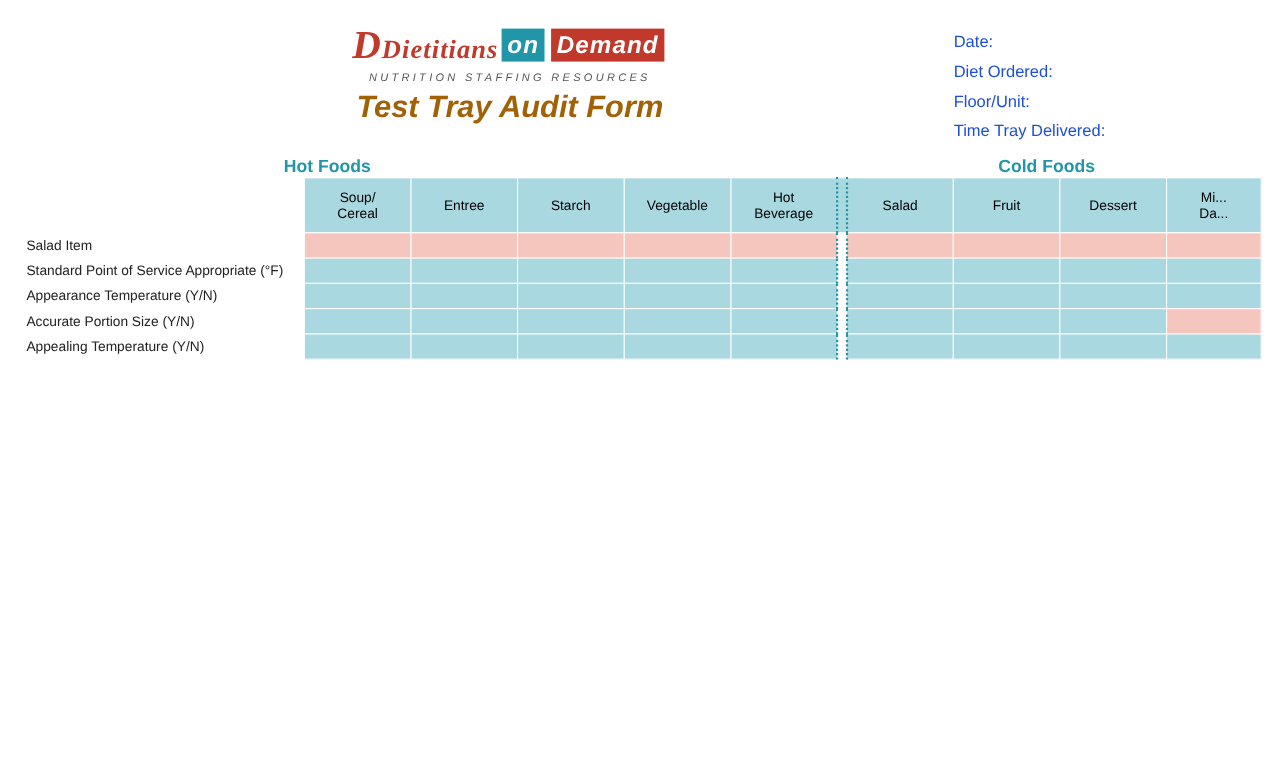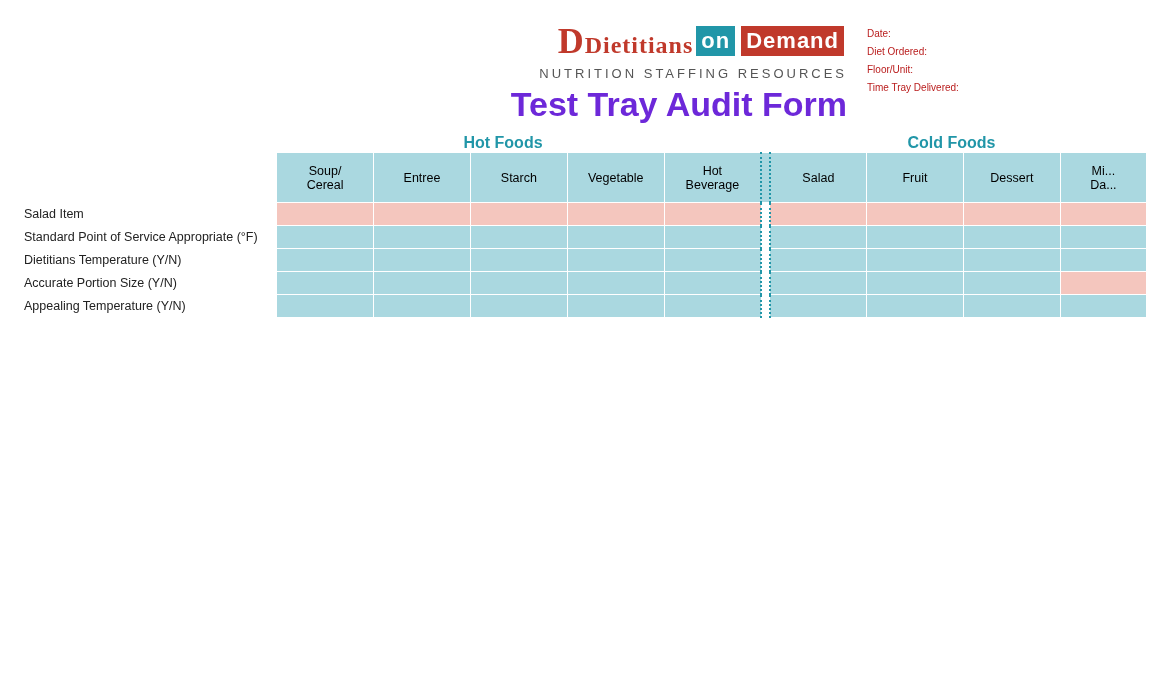--- a/index.html
+++ b/index.html
@@ -18,21 +18,22 @@
     }
     .header-area {
       display: flex;
       align-items: flex-start;
       margin-bottom: 10px;
     }
     .logo-title-area {
       flex: 1;
       display: flex;
       flex-direction: column;
-      align-items: flex-end;
+      align-items: center;
+      font-style: italic;
     }
     .logo {
       display: flex;
       align-items: center;
       margin-bottom: 6px;
       margin-left: 60px;
     }
     .logo-text-dietitians {
       font-size: 28px;
       font-weight: bold;
@@ -46,56 +47,55 @@
     .logo-on-demand {
       background: #2196a8;
       color: #ffffff;
       font-size: 22px;
       font-weight: bold;
       padding: 2px 5px;
       margin: 0 3px;
       letter-spacing: 1px;
     }
     .logo-subtitle {
-      font-size: 13px;
+      font-size: 10px;
       letter-spacing: 3px;
       color: #555;
       margin-left: 60px;
       margin-top: -2px;
     }
     .form-title {
-      font-size: 34px;
-      font-weight: bold;
-      color: #6d28d9;
+      font-size: 28px;
+      font-weight: bold;
+      color: #a16207;
       margin-left: 60px;
       margin-top: 4px;
     }
     .form-info {
       min-width: 300px;
-      font-size: 10px;
+      font-size: 15px;
       line-height: 1.8;
-      color: #b91c1c;
+      color: #1d4ed8;
       padding-top: 5px;
       padding-left: 20px;
     }
     .table-section {
       margin-top: 10px;
       width: 100%;
       overflow: hidden;
     }
     .section-labels {
       display: flex;
       margin-left: 238px;
     }
     .hot-label {
       color: #2196a8;
       font-weight: bold;
       font-size: 16px;
       width: 490px;
-      text-align: center;
     }
     .cold-label {
       color: #2196a8;
       font-weight: bold;
       font-size: 16px;
       flex: 1;
       text-align: center;
     }
     .audit-table {
       width: 100%;
@@ -219,21 +219,21 @@
           <td style="background:#aad8e0;"></td>
           <td class="divider-col"></td>
           <td style="background:#aad8e0;"></td>
           <td style="background:#aad8e0;"></td>
           <td style="background:#aad8e0;"></td>
           <td style="background:#aad8e0;"></td>
         </tr>
 
 
         <tr>
-          <td class="row-label">Dietitians Temperature (Y/N)</td>
+          <td class="row-label">Appearance Temperature (Y/N)</td>
           <td style="background:#aad8e0;"></td>
           <td style="background:#aad8e0;"></td>
           <td style="background:#aad8e0;"></td>
           <td style="background:#aad8e0;"></td>
           <td style="background:#aad8e0;"></td>
           <td class="divider-col"></td>
           <td style="background:#aad8e0;"></td>
           <td style="background:#aad8e0;"></td>
           <td style="background:#aad8e0;"></td>
           <td style="background:#aad8e0;"></td>

